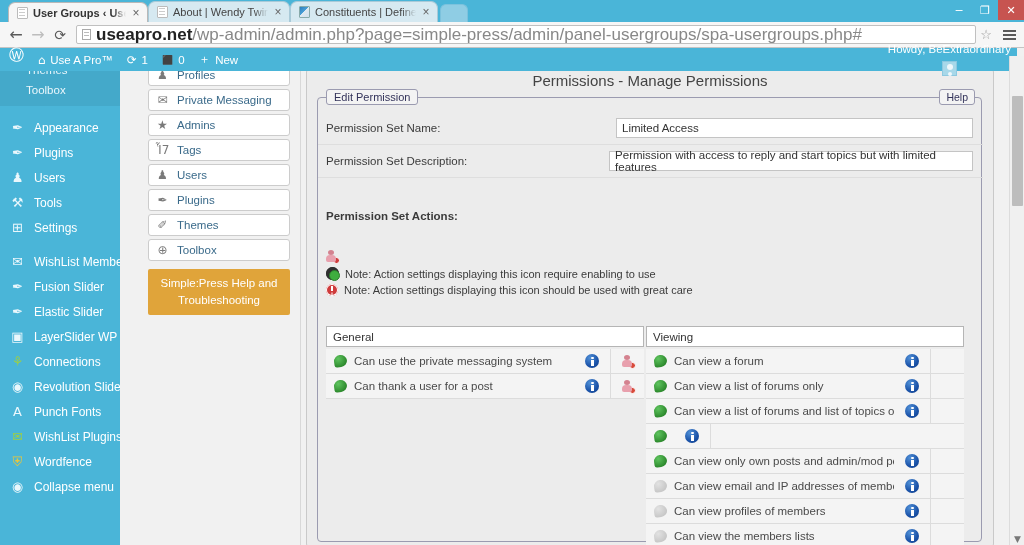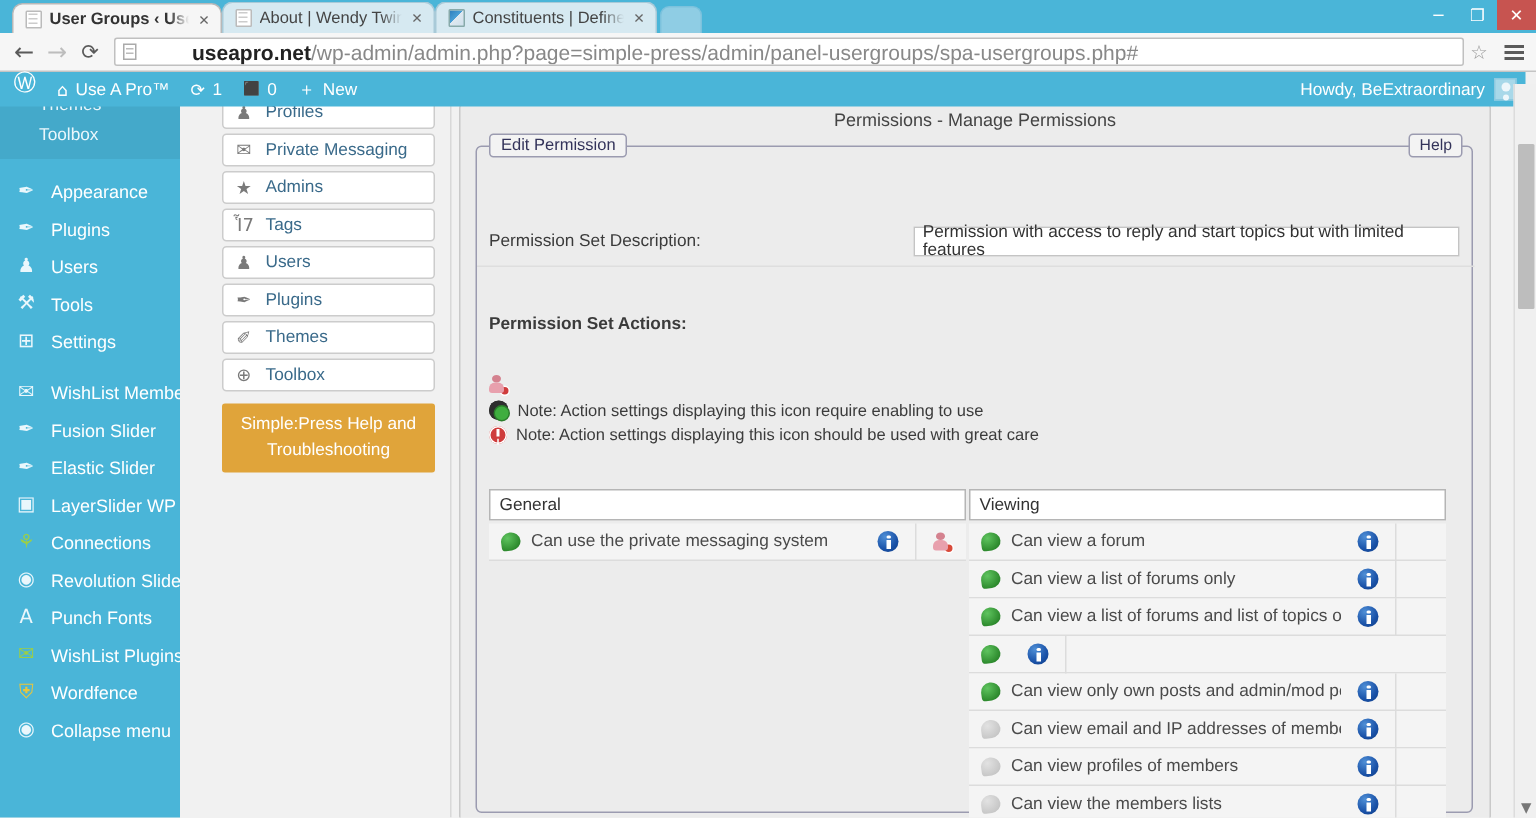--- a/index.html
+++ b/index.html
@@ -74,21 +74,21 @@
   .navbtn {
     width:20px; height:20px; display:flex; align-items:center; justify-content:center;
     color:#777; font-size:15px; font-family:"DejaVu Sans", sans-serif; margin-right:2px;
   }
   .navbtn.back { color:#5a5a5a; font-size:16px; }
   .navbtn.fwd  { color:#bdbdbd; font-size:16px; }
   .navbtn.reload { color:#5a5a5a; font-size:14px; margin-right:6px;}
   .omnibox {
     flex:1 1 auto; height:19px; background:#fff; border:1px solid #c0c0c0;
     border-radius:2px; display:flex; align-items:center; padding:0 5px;
-    font-size:14px; color:#888; min-width:0;gap:32px;
+    font-size:17px; color:#888; min-width:0;
   }
   .omnibox .pageicon {
     width:9px; height:11px; border:1px solid #aaa; background:#fff; margin-right:5px;
     flex:0 0 auto; position:relative;
   }
   .omnibox .pageicon::after{
     content:""; position:absolute; top:2px; left:1px; right:1px; height:1px; background:#bbb;
     box-shadow:0 3px 0 #bbb;
   }
   .omnibox .urltext { white-space:nowrap; overflow:hidden; }
@@ -103,21 +103,21 @@
   .menubtn span { display:block; width:13px; height:2px; background:#5a5a5a; }
 
   
   #wpadminbar {
     position:absolute; top:48px; left:0; width:1017px; height:23px;
     background:#4ab5d8; color:#fff; font-size:11.5px;
     display:flex; align-items:center; z-index:20;
   }
   .abitem { display:flex; align-items:center; height:23px; padding:0 7px; gap:5px; color:#fff; }
   .ab-logo { font-size:15px; font-family:"DejaVu Sans", sans-serif; line-height:1; padding-left:9px;}
-  .ab-right { margin-left:auto; display:flex; align-items:center; padding-right:6px; gap:6px;}
+  .ab-right { margin-left:auto; display:flex; align-items:center; padding-right:6px; gap:6px;flex-direction:column;}
   .ab-avatar { width:15px; height:15px; background:#a8d8e9; border:1px solid #8ec9e0; position:relative; }
   .ab-avatar::after{
     content:""; position:absolute; left:4px; top:2px; width:6px; height:6px; border-radius:50%;
     background:#eef7fb; box-shadow:0 7px 0 -1px #eef7fb;
   }
   .ico { font-family:"DejaVu Sans", sans-serif; display:inline-block; }
 
   
   #adminmenu {
     position:absolute; top:56px; left:0; width:120px; height:489px;
@@ -174,21 +174,21 @@
   .cut-tabs .ct-box {
     position:absolute; top:-6px; height:15px; background:#fff;
     border:1px solid #c6c6c6; border-radius:3px;
   }
   .panel-outer {
     position:absolute; top:12px; left:6px; width:688px; height:480px;
     background:#ececec; border:1px solid #c9c9c9; border-radius:4px;
   }
   .panel-title {
     height:23px; line-height:23px; text-align:center;
-    font-size:12px; color:#444;
+    font-size:15px; color:#444;
   }
   .fieldset {
     position:absolute; top:28px; left:10px; width:665px; height:445px;
     border:1px solid #9b9bb0; border-radius:4px; background:#ececec;
   }
   .legend {
     position:absolute; top:-9px; left:8px; background:#f3f3f3;
     border:1px solid #9b9bb0; border-radius:3px;
     font-size:11px; color:#33335a; padding:1px 7px;
   }
@@ -511,20 +511,24 @@
     <span class="ct-box" style="left:205px; width:110px;"></span>
   </div>
 
   <div class="panel-outer">
     <div class="panel-title">Permissions - Manage Permissions</div>
 
     <div class="fieldset">
       <div class="legend">Edit Permission</div>
       <div class="help-tab">Help</div>
 
+      <div class="form-row" style="top:14px;">
+        <div class="fr-label">Permission Set Name:</div>
+        <div class="fr-input">Limited Access</div>
+      </div>
 
       <div class="form-row" style="top:47px;justify-content:space-between;">
         <div class="fr-label">Permission Set Description:</div>
         <div class="fr-input">Permission with access to reply and start topics but with limited features</div>
       </div>
 
       <div class="actions-title">Permission Set Actions:</div>
 
       <div class="note-row" style="top:152px;">
         <span class="ni ni-guest">
@@ -550,20 +554,34 @@
             <span class="p-text">Can use the private messaging system</span>
             <span class="p-info">
                 <span class="infoico"></span>
               </span>
             <span class="p-extra">
                 <span class="guestico">
                   <i></i>
                 </span>
               </span>
           </div>
+          <div class="perm-row">
+            <span class="p-status">
+                <span class="blob on"></span>
+              </span>
+            <span class="p-text">Can thank a user for a post</span>
+            <span class="p-info">
+                <span class="infoico"></span>
+              </span>
+            <span class="p-extra">
+                <span class="guestico">
+                  <i></i>
+                </span>
+              </span>
+          </div>
         </div>
       </div>
 
       <div class="perm-col right">
         <div class="perm-header">Viewing</div>
         <div class="perm-list">
           <div class="perm-row">
             <span class="p-status">
                 <span class="blob on"></span>
               </span>

